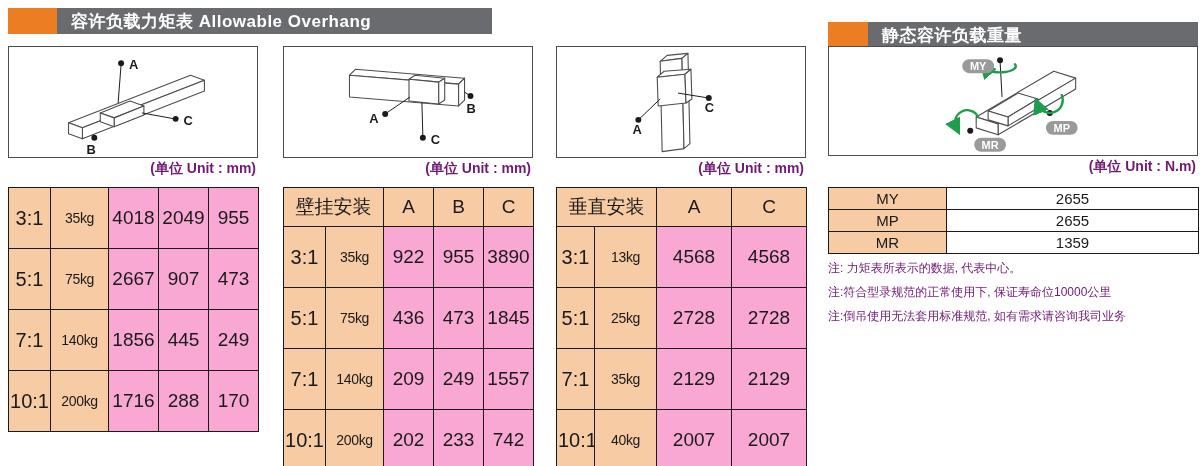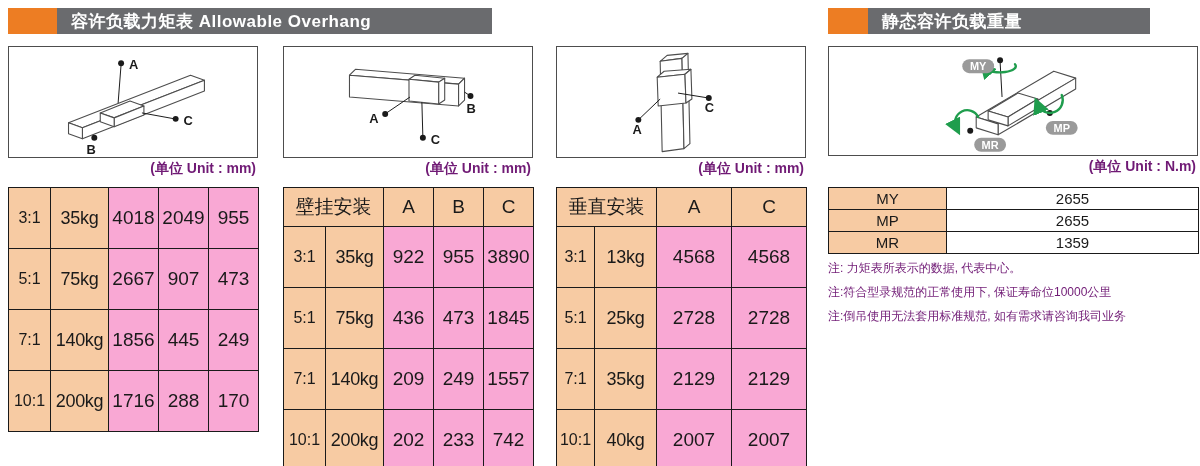--- a/index.html
+++ b/index.html
@@ -21,22 +21,22 @@
   .dbox{border:1px solid #4d4d4d;background:#fff;}
   .caption{font-size:14px;font-weight:bold;color:#701a75;text-align:right;}
 
   
   table{border-collapse:collapse;table-layout:fixed;}
   .mtable td{border:1px solid #1a1a1a;text-align:center;vertical-align:middle;
     font-size:19px;overflow:hidden;white-space:nowrap;}
   .mtable tr.head td{height:36px;background:#F7CBA3;}
   .mtable tr.data td{height:58px;background:#f9a8d4;}
   .mtable tr.data td.peach{background:#F7CBA3;}
-  .mtable td.ratio{font-size:16px;}
-  .mtable td.load{font-size:18px;letter-spacing:-.3px;}
+  .mtable td.ratio{font-size:20px;}
+  .mtable td.load{font-size:14px;letter-spacing:-.3px;}
 
   
   .stable td{border:1px solid #1a1a1a;text-align:center;vertical-align:middle;
     height:19px;font-size:15px;}
   .stable td.peach{background:#F7CBA3;}
 
   
   .notes{color:#701a75;font-size:12px;line-height:24px;}
 
   
@@ -46,21 +46,21 @@
   .lead{stroke:#1a1a1a;stroke-width:1;fill:none;}
   .garc{stroke:#1F9D4D;stroke-width:2.4;fill:none;stroke-linecap:round;}
 </style>
 </head>
 <body>
 
 <div class="abs hbar" style="left:8px;top:8px;width:484px;">
   <div class="sq"></div>
   <div class="bar">容许负载力矩表 Allowable Overhang</div>
 </div>
-<div class="abs hbar" style="left:828px;top:8px;width:322px;">
+<div class="abs hbar" style="left:828px;top:22px;width:370px;">
   <div class="sq narrow"></div>
   <div class="bar">静态容许负载重量</div>
 </div>
 
 <div class="abs dbox" style="left:8px;top:46px;width:248px;height:110px;">
   <svg width="248" height="110" viewBox="0 0 250 110">
     <polygon class="wire" points="60,76 183,28 197,33 74,81"></polygon>
     <polygon class="wire" points="74,81 197,33 197,44 74,92"></polygon>
     <polygon class="wire" points="60,76 74,81 74,92 60,87"></polygon>
     <polygon class="wire" points="92,66 122,54 136,59 106,71"></polygon>

